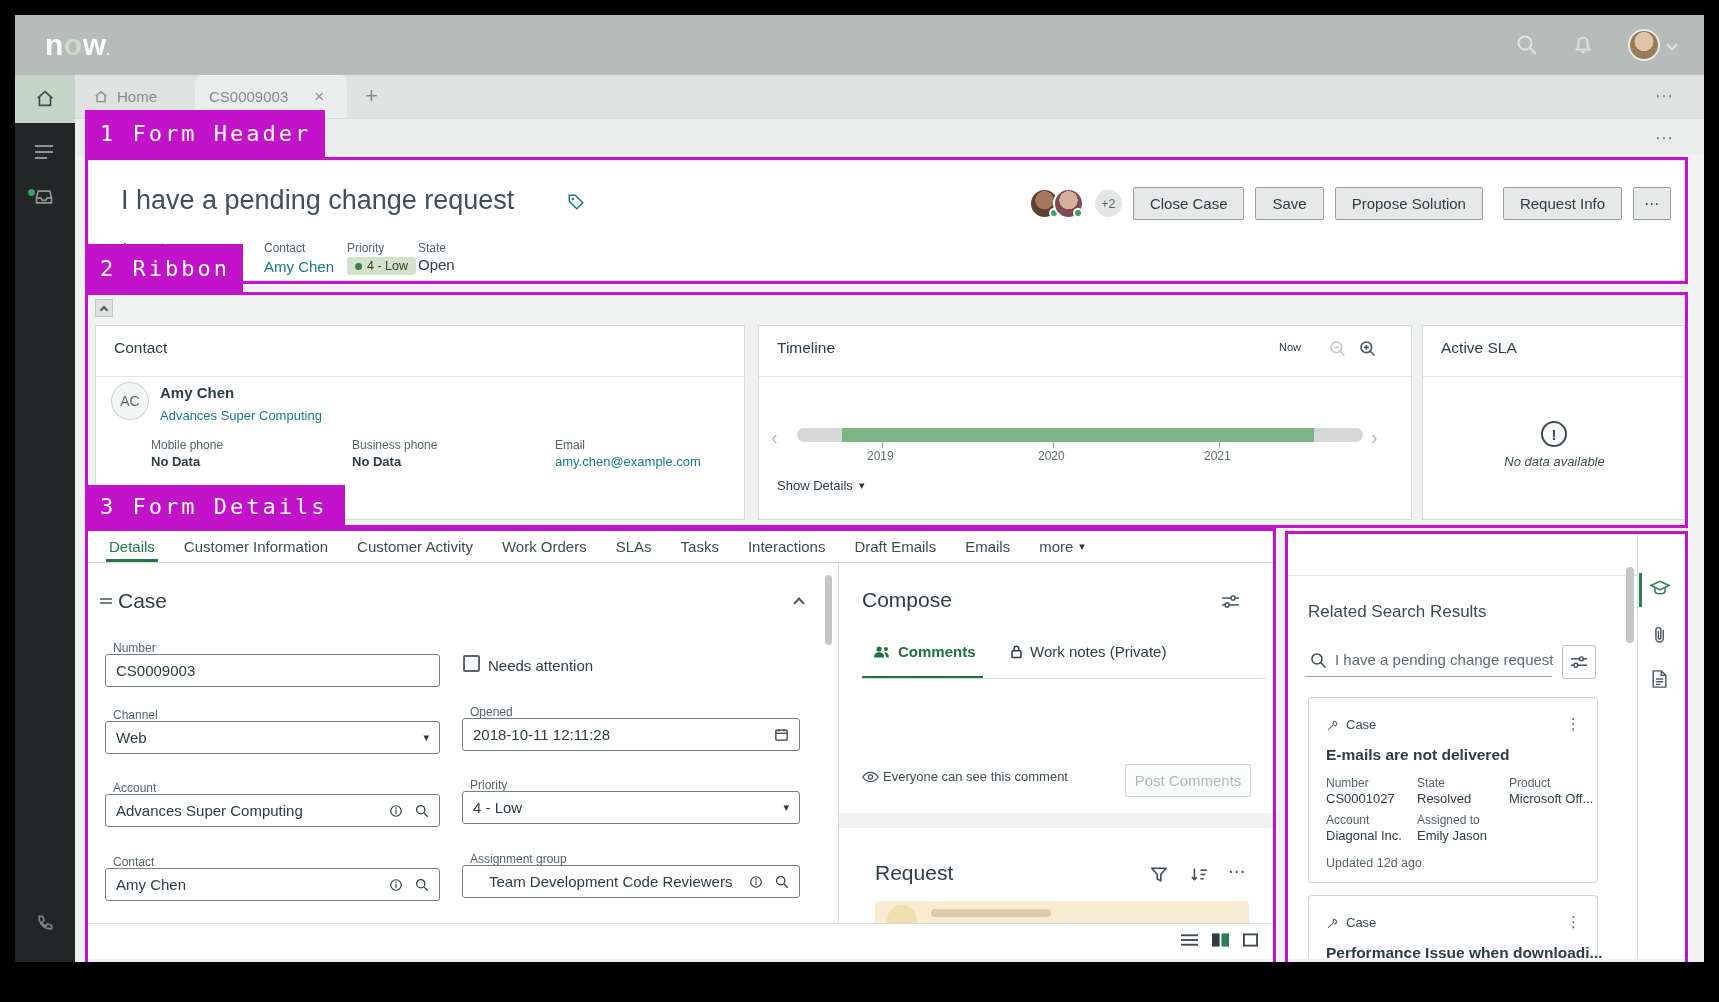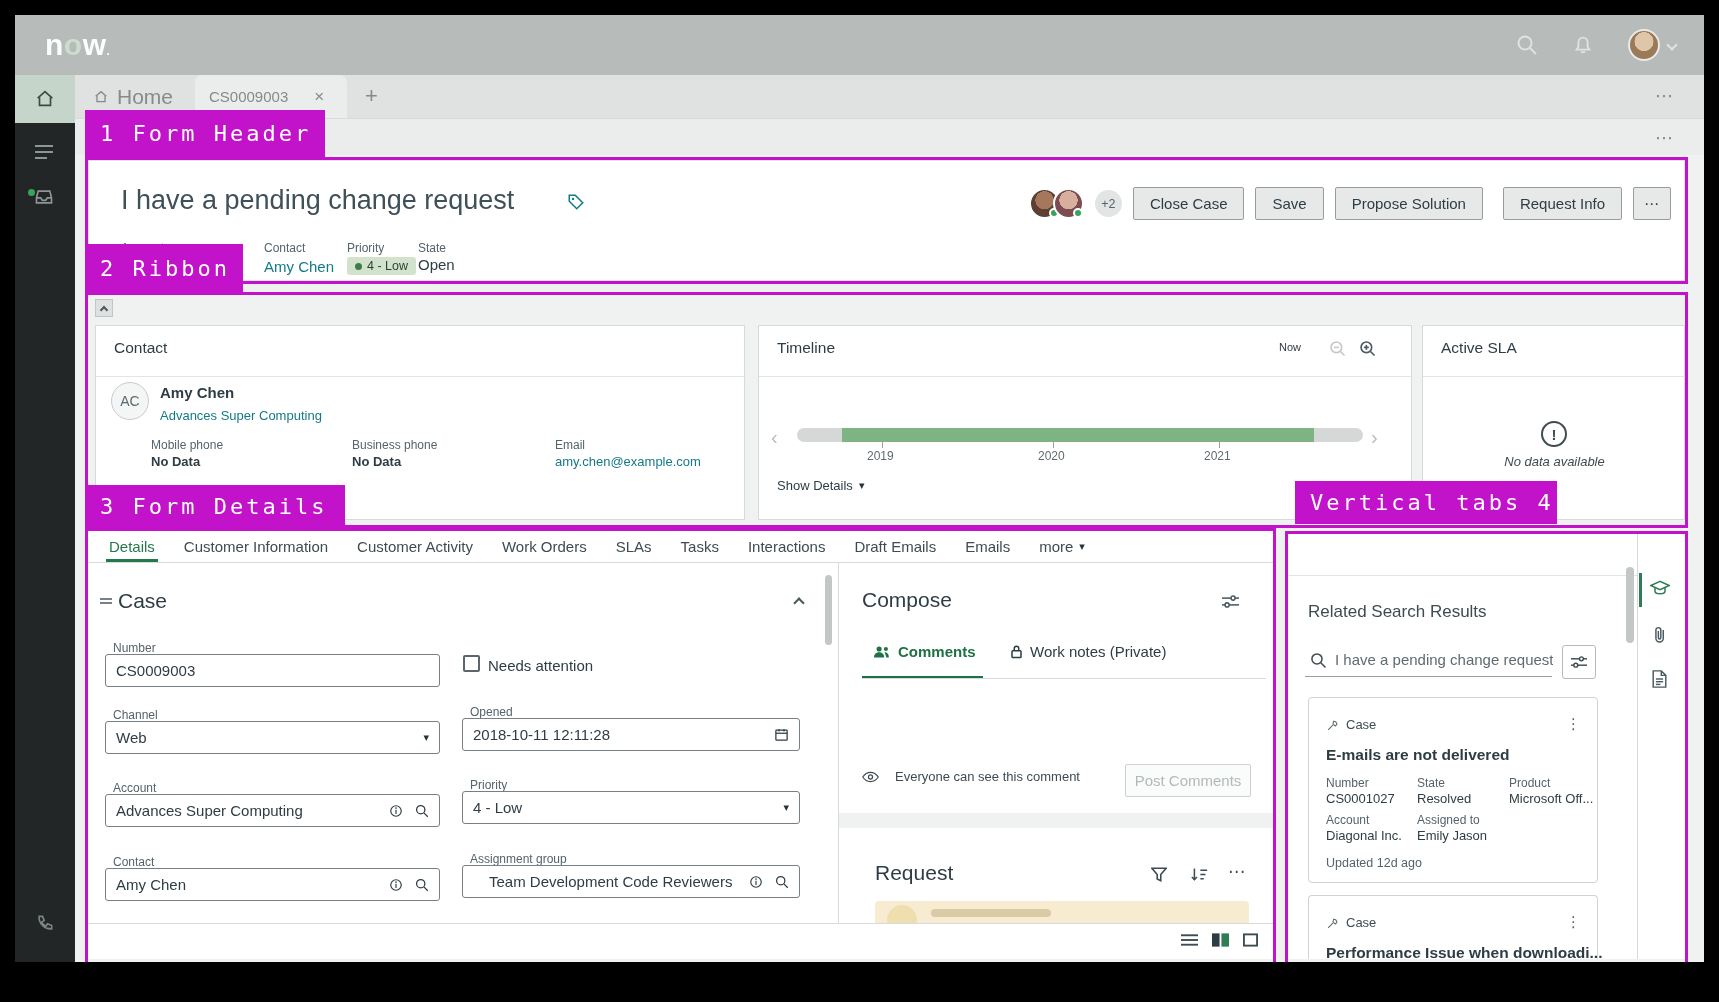--- a/index.html
+++ b/index.html
@@ -99,21 +99,21 @@
           <path d="M5 4h4l2 5-3 2a13 13 0 0 0 5 5l2-3 5 2v4c-8 1-16-7-15-15z"></path>
         </svg>
   </div>
 
   <div class="abs tabstrip"></div>
   <div class="abs" style="left:78px;top:60px;height:43px;display:flex;align-items:center;gap:8px;">
     <svg width="16" height="16" viewBox="0 0 24 24" fill="none" stroke="#848b8b" stroke-width="2">
           <path d="M4 11 12 4l8 7"></path>
           <path d="M6 10v9h12v-9"></path>
         </svg>
-    <span class="graytxt" style="font-size:21px;">Home</span>
+    <span class="graytxt" style="font-size:15px;">Home</span>
   </div>
   <div class="abs tab-active" style="left:180px;top:60px;width:152px;height:43px;display:flex;align-items:center;padding:0 14px;">
     <span class="graytxt" style="font-size:15px;">CS0009003</span>
     <span class="graytxt" style="margin-left:26px;font-size:17px;">×</span>
   </div>
   <div class="abs graytxt" style="left:350px;top:68px;font-size:22px;">+</div>
   <div class="abs graytxt" style="left:1640px;top:70px;font-size:18px;letter-spacing:2px;">⋯</div>
 
   <div class="abs toolbar"></div>
   <div class="abs graytxt" style="left:1640px;top:112px;font-size:18px;letter-spacing:2px;">⋯</div>
@@ -346,21 +346,21 @@
     </div>
     <div class="abs" style="left:774px;top:145px;width:121px;height:3px;background:#1d7143;"></div>
     <div class="abs" style="left:922px;top:112px;display:flex;align-items:center;gap:7px;font-size:15px;">
       <svg width="13" height="15" viewBox="0 0 16 20" fill="none" stroke="#2e3d44" stroke-width="2">
             <rect x="2" y="9" width="12" height="9" rx="1"></rect>
             <path d="M5 9V6a3 3 0 0 1 6 0v3"></path>
           </svg>
       <span>Work notes (Private)</span>
     </div>
     <div class="abs" style="left:774px;top:147px;width:404px;border-bottom:1px solid var(--bord);"></div>
-    <div class="abs" style="left:774px;top:238px;display:flex;align-items:center;gap:16px;">
+    <div class="abs" style="left:774px;top:238px;display:flex;align-items:center;gap:4px;">
       <svg width="17" height="12" viewBox="0 0 22 14" fill="none" stroke="#3e4c52" stroke-width="1.6">
             <path d="M1 7c3-4.5 7-6 10-6s7 1.5 10 6c-3 4.5-7 6-10 6S4 11.5 1 7z"></path>
             <circle cx="11" cy="7" r="2.6"></circle>
           </svg>
       <span style="font-size:13px;color:#3e4c52;">Everyone can see this comment</span>
     </div>
     <div class="abs" style="left:1037px;top:233px;width:126px;height:33px;border:1px solid #cdd1d1;border-radius:2px;background:#fafbfb;display:flex;align-items:center;justify-content:center;font-size:15px;color:#b3b9ba;">Post Comments</div>
 
     <div class="abs" style="left:751px;top:282px;width:437px;height:15px;background:#f0f1f1;"></div>
 
@@ -480,16 +480,15 @@
     </div>
   </div>
 
   <div class="abs ann" style="left:70px;top:142px;width:1603px;height:127px;"></div>
   <div class="abs ann" style="left:70px;top:277px;width:1603px;height:236px;"></div>
   <div class="abs ann" style="left:70px;top:513px;width:1191px;height:440px;"></div>
   <div class="abs ann" style="left:1270px;top:516px;width:403px;height:437px;"></div>
   <div class="abs annlbl" style="left:70px;top:95px;width:240px;height:47px;">1 Form Header</div>
   <div class="abs annlbl" style="left:70px;top:229px;width:158px;height:48px;">2 Ribbon</div>
   <div class="abs annlbl" style="left:70px;top:470px;width:260px;height:43px;">3 Form Details</div>
-  <div class="abs annlbl" style="left:1280px;top:466px;width:262px;height:43px;">Vertical tabs 4</div>
 
 </div>
 </div>
 
 </body></html>

